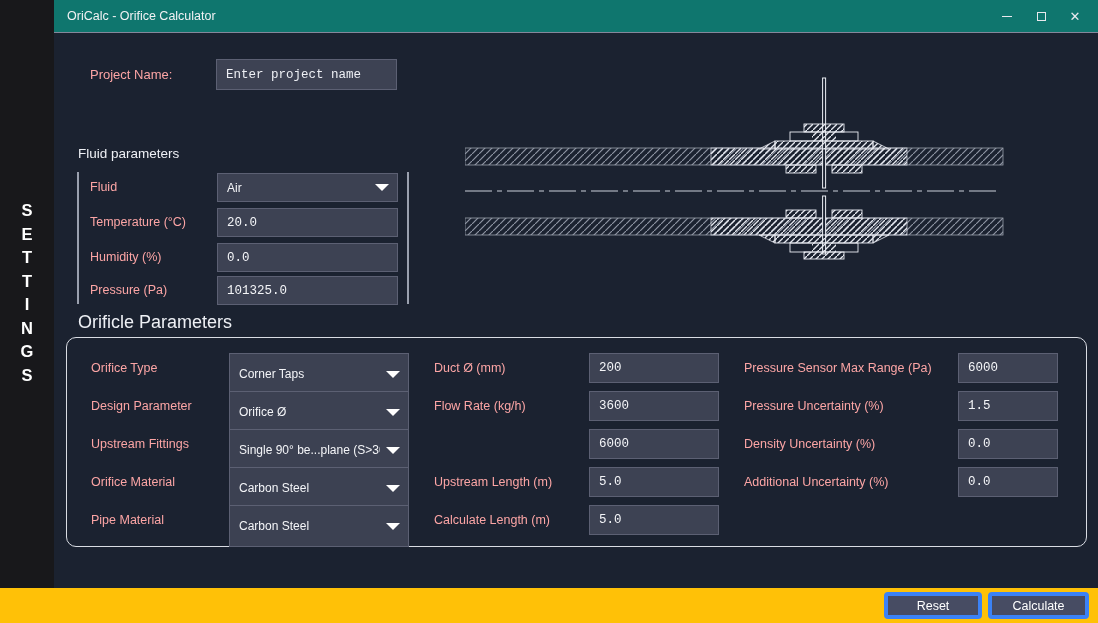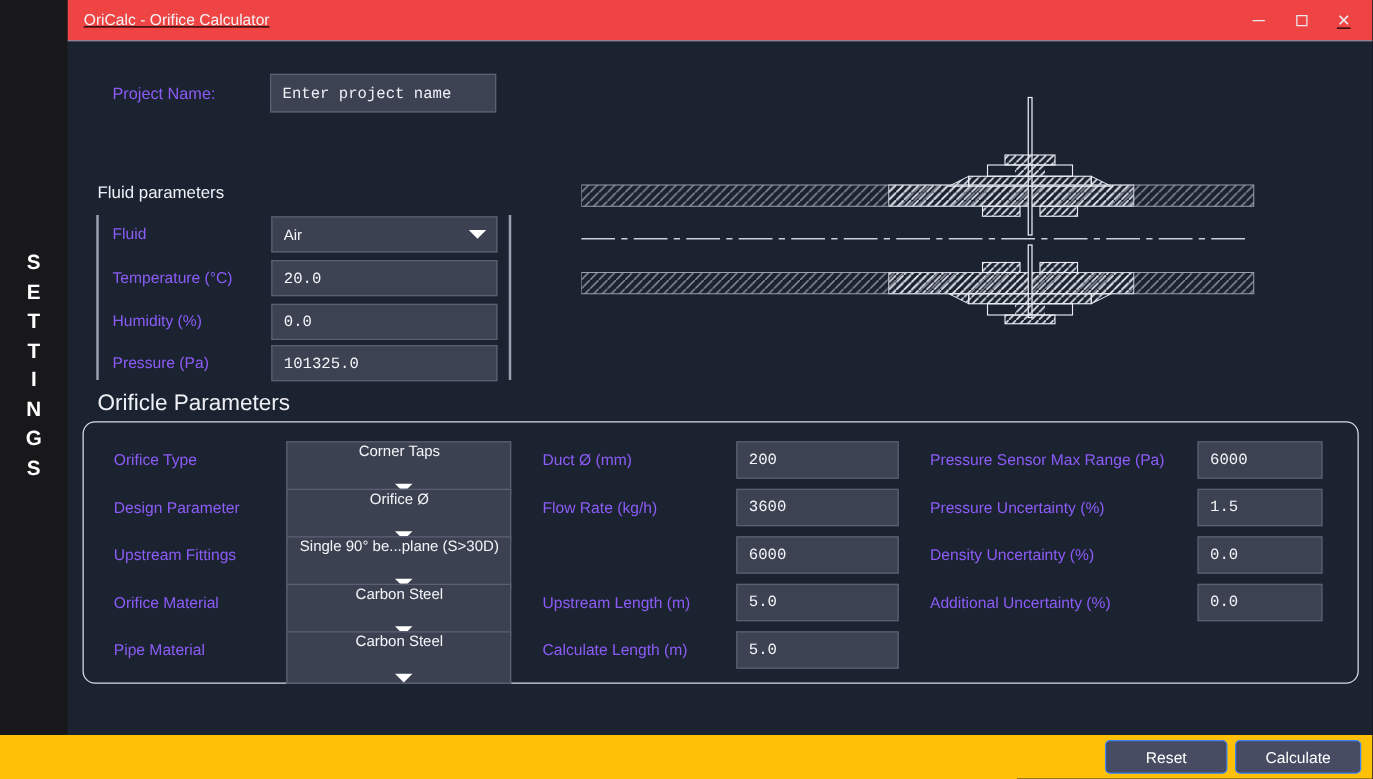--- a/index.html
+++ b/index.html
@@ -9,34 +9,34 @@
 
   
   .sidebar { position:absolute; left:0; top:0; width:54px; height:588px;
              background:#18181b; z-index:5; }
   .vletters { position:absolute; top:199px; left:0; width:54px; text-align:center;
               color:#ffffff; font-weight:700; font-size:16.5px; line-height:23.5px; }
   .vletters span { display:block; }
 
   
   .titlebar { position:absolute; left:54px; top:0; width:1044px; height:33px;
-              background:#ef4444; border-bottom:1px solid #85889b;
-              display:flex; align-items:center; z-index:4;text-decoration:underline; }
+              background:#0f766e; border-bottom:1px solid #85889b;
+              display:flex; align-items:center; z-index:4; }
   .title-text { color:#f2f2f4; font-size:12.5px; padding-left:13px; }
   .win-controls { margin-left:auto; display:flex; padding-right:6px; }
   .win-btn { width:34px; height:32px; display:flex; align-items:center; justify-content:center;
              color:#e9e9ee; font-size:12px; cursor:default; }
   .glyph-min { display:inline-block; width:10px; height:1px; background:#e9e9ee; }
   .glyph-max { display:inline-block; width:9px; height:9px; border:1px solid #e9e9ee; }
   .glyph-close { font-size:13px; line-height:1; }
 
   
   .main { position:absolute; left:54px; top:34px; width:1044px; height:554px;
           background:#1b2230; }
-  .lbl { color:#8b5cf6; font-size:12.5px; white-space:nowrap;text-align:right; }
+  .lbl { color:#fca5a5; font-size:12.5px; white-space:nowrap;text-align:right; }
 
   .project-label { position:absolute; left:36px; top:25px; height:31px; line-height:31px; font-size:13px; }
   .tinput { position:absolute; background:#3d4253; border:1px solid #5c6073; color:#f4f5f8;
             font-size:12.5px; padding:0 9px; font-family:Liberation Mono, monospace; }
   .tinput::placeholder { color:#eef0f5; opacity:1; }
   .project-input { left:162px; top:25px; width:181px; height:31px; }
 
   .fluid-title { position:absolute; left:24px; top:112px; font-size:13.5px; color:#eef0f5; }
   .vbar { position:absolute; top:138px; width:2px; height:132px; background:#9aa0ae; }
   .vbar-l { left:23px; } .vbar-r { left:353px; }
@@ -50,32 +50,32 @@
   .dropdown .dval { flex:1; white-space:nowrap; overflow:hidden; }
   .chev { width:0; height:0; border-left:7px solid transparent; border-right:7px solid transparent;
           border-top:7px solid #ffffff; margin-left:6px; flex:none; }
 
   .orif-title { position:absolute; left:24px; top:278px; font-size:18px; color:#eef0f5; }
   .obox { position:absolute; left:12px; top:303px; width:1021px; height:210px;
           border:1.5px solid #d9dce3; border-radius:10px; }
 
   .obox .row-label { position:absolute; height:30px; line-height:30px; }
   .c1-label { left:24px; }  .c2-label { left:367px; }  .c3-label { left:677px; }
-  .c1-field { left:162px; width:180px; height:42px;flex-direction:column; }
+  .c1-field { left:162px; width:180px; height:42px; }
   .c2-field { left:522px; width:130px; height:30px; }
   .c3-field { left:891px; width:100px; height:30px; }
   .r0 { top:15px; } .r1 { top:53px; } .r2 { top:91px; } .r3 { top:129px; } .r4 { top:167px; }
 
   .diagram { position:absolute; left:411px; top:36px; width:540px; height:190px; }
 
   
   .footer { position:absolute; left:0; top:588px; width:1098px; height:35px;
             background:#FFC107; z-index:6; }
   .fbtn { position:absolute; top:4px; height:27px; background:#474c63;
-          border:1px solid #3b82f6; border-radius:4px; color:#ffffff; font-size:12.5px;
+          border:4px solid #3b82f6; border-radius:4px; color:#ffffff; font-size:12.5px;
           font-family:"Liberation Sans", sans-serif; cursor:default; }
   .btn-reset { left:884px; width:98px; }
   .btn-calc { left:988px; width:101px; }
 </style>
 </head>
 <body>
 
 <div class="app">
 
   <div class="titlebar">

